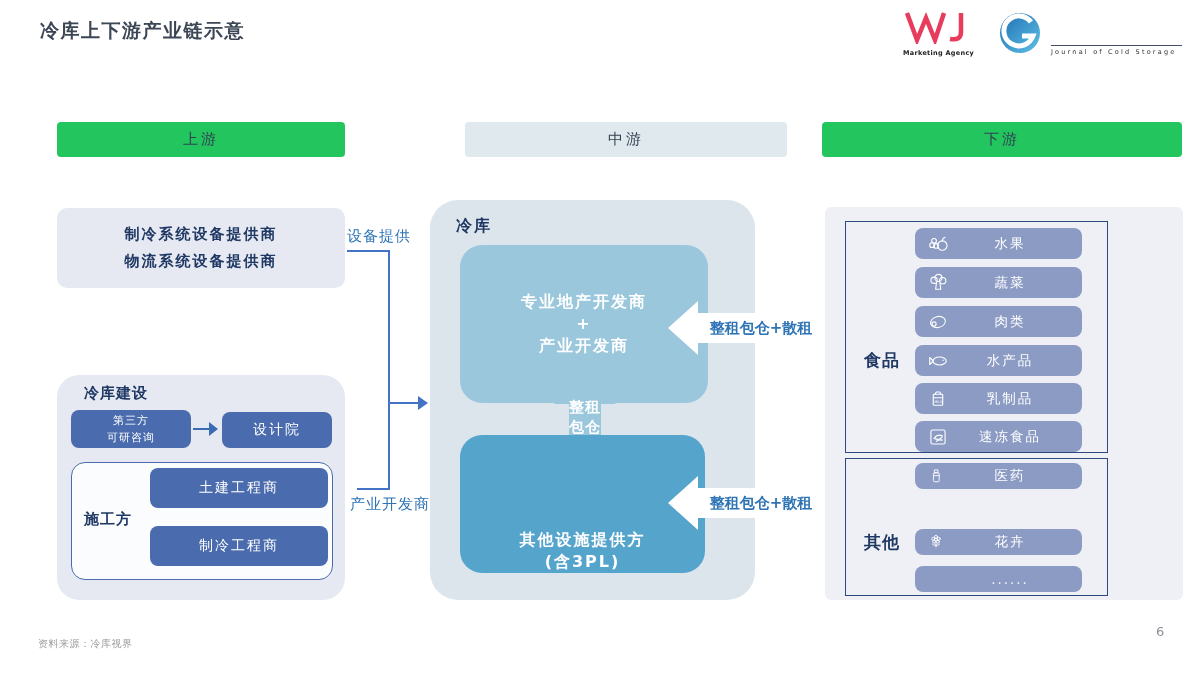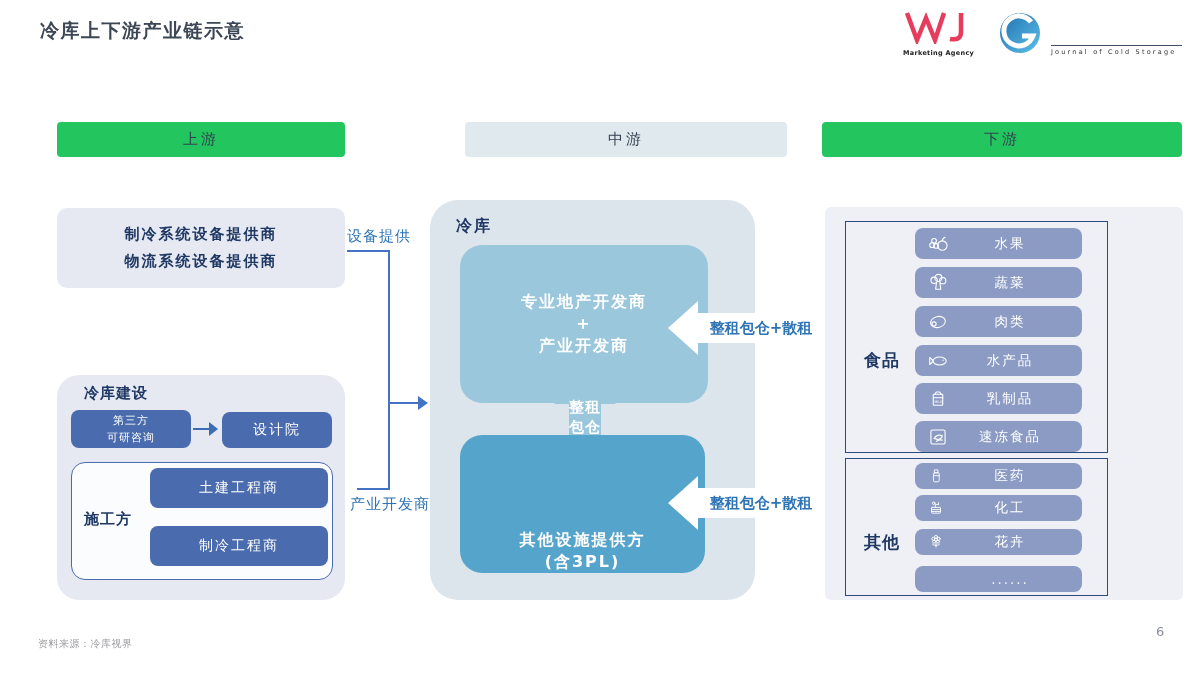--- a/index.html
+++ b/index.html
@@ -238,31 +238,20 @@
   <div class="pill pill-h26" style="top:463px;">
     <span class="pill-icon">
       <svg class="icon-svg" width="18" height="18" viewBox="0 0 28 28">
         <rect x="10" y="9" width="9" height="14" rx="2"></rect>
         <rect x="12" y="4.5" width="5" height="4.5"></rect>
         <path d="M10 13.5 h9"></path>
       </svg>
     </span>
     <span class="pill-label">医药</span>
   </div>
-  <div class="pill pill-h26" style="top:495px;">
-    <span class="pill-icon">
-      <svg class="icon-svg" width="18" height="18" viewBox="0 0 28 28">
-        <rect x="7" y="13" width="14" height="9" rx="1"></rect>
-        <path d="M7 16.5 h14 M7 19.5 h14"></path>
-        <path d="M13 13 v-4.5 h5 M18 5.5 v3"></path>
-        <circle cx="10.5" cy="6.5" r="2"></circle>
-      </svg>
-    </span>
-    <span class="pill-label">化工</span>
-  </div>
   <div class="pill pill-h26" style="top:529px;">
     <span class="pill-icon">
       <svg class="icon-svg" width="18" height="18" viewBox="0 0 28 28">
         <circle cx="14" cy="10.5" r="2.3"></circle>
         <circle cx="14" cy="6" r="2.3"></circle>
           <circle cx="9.8" cy="9" r="2.3"></circle>
           <circle cx="18.2" cy="9" r="2.3"></circle>
         <circle cx="11" cy="13.5" r="2.3"></circle>
           <circle cx="17" cy="13.5" r="2.3"></circle>
         <path d="M14 16 v6 M14 19 q-3.5 1 -5.5 -1.5 M14 19 q3.5 1 5.5 -1.5"></path>

